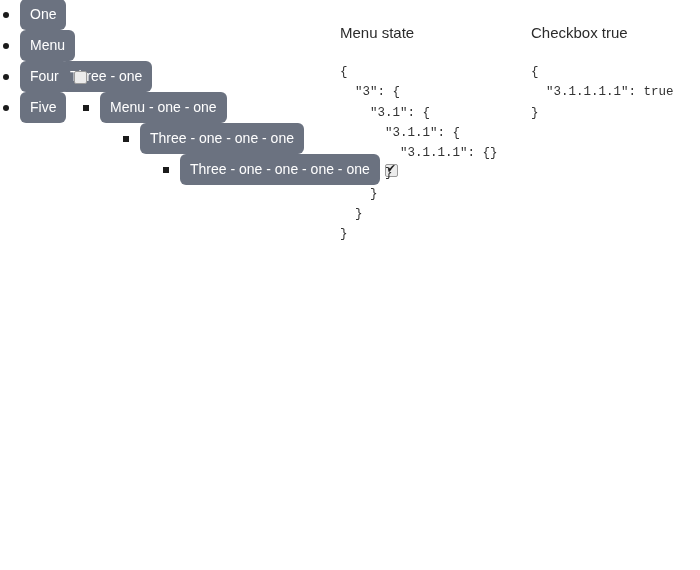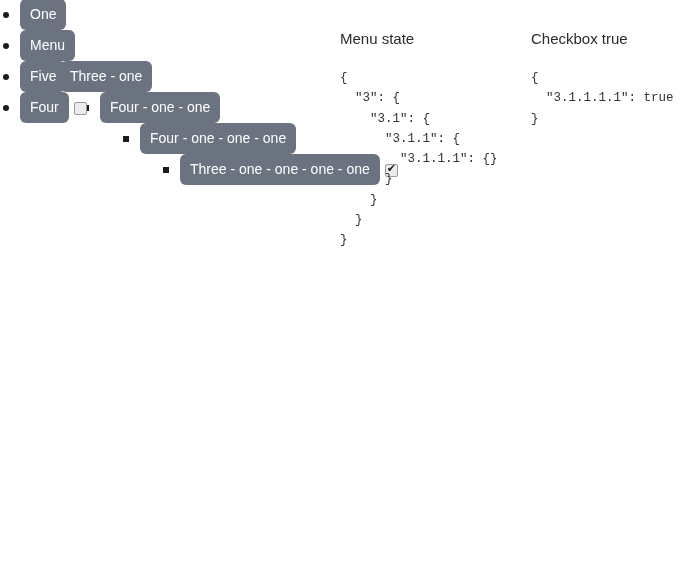--- a/index.html
+++ b/index.html
@@ -107,21 +107,21 @@
     top: -3px;
     font-size: 11px;
     line-height: 13px;
     color: #1a1a1a;
     font-family: "DejaVu Sans", sans-serif;
   }
 
   
   .state-panel {
     position: absolute;
-    top: 16px;
+    top: 10px;
   }
   .state-panel.menu-state { left: 340px; }
   .state-panel.checkbox-state { left: 531px; }
 
   .state-title {
     font-size: 15px;
     color: #2b2b2b;
     margin: 14px 0 0 0;
     font-weight: normal;
     line-height: 1.2;
@@ -147,39 +147,39 @@
         <li class="menu-row"><span class="bullet disc"></span><span class="row-inner">
             <span class="menu-label">One</span>
           </span></li>
         <li class="menu-row"><span class="bullet disc"></span><span class="row-inner">
             <span class="menu-label">Menu</span>
           </span><ul class="menu-list">
             <li class="menu-row"><span class="bullet circle"></span><span class="row-inner">
                 <span class="menu-label">Three - one</span>
               </span><ul class="menu-list">
                 <li class="menu-row"><span class="bullet square"></span><span class="row-inner">
-                    <span class="menu-label">Four - one - one</span>
+                    <span class="menu-label">Menu - one - one</span>
                   </span><ul class="menu-list">
                     <li class="menu-row"><span class="bullet square"></span><span class="row-inner">
-                        <span class="menu-label">Four - one - one - one</span>
+                        <span class="menu-label">Three - one - one - one</span>
                       </span><ul class="menu-list">
                         <li class="menu-row"><span class="bullet square"></span><span class="row-inner">
                             <span class="menu-label">Three - one - one - one - one</span>
                             <span class="mini-checkbox checked"></span>
                           </span></li>
                       </ul></li>
                   </ul></li>
               </ul></li>
           </ul></li>
         <li class="menu-row"><span class="bullet disc"></span><span class="row-inner">
-            <span class="menu-label">Five</span>
-          </span></li>
-        <li class="menu-row"><span class="bullet disc"></span><span class="row-inner">
             <span class="menu-label">Four</span>
             <span class="mini-checkbox"></span>
+          </span></li>
+        <li class="menu-row"><span class="bullet disc"></span><span class="row-inner">
+            <span class="menu-label">Five</span>
           </span></li>
       </ul>
   </div>
 
   <div class="state-panel menu-state">
     <h3 class="state-title">Menu state</h3>
     <pre class="state-json">{
   "3": {
     "3.1": {
       "3.1.1": {

